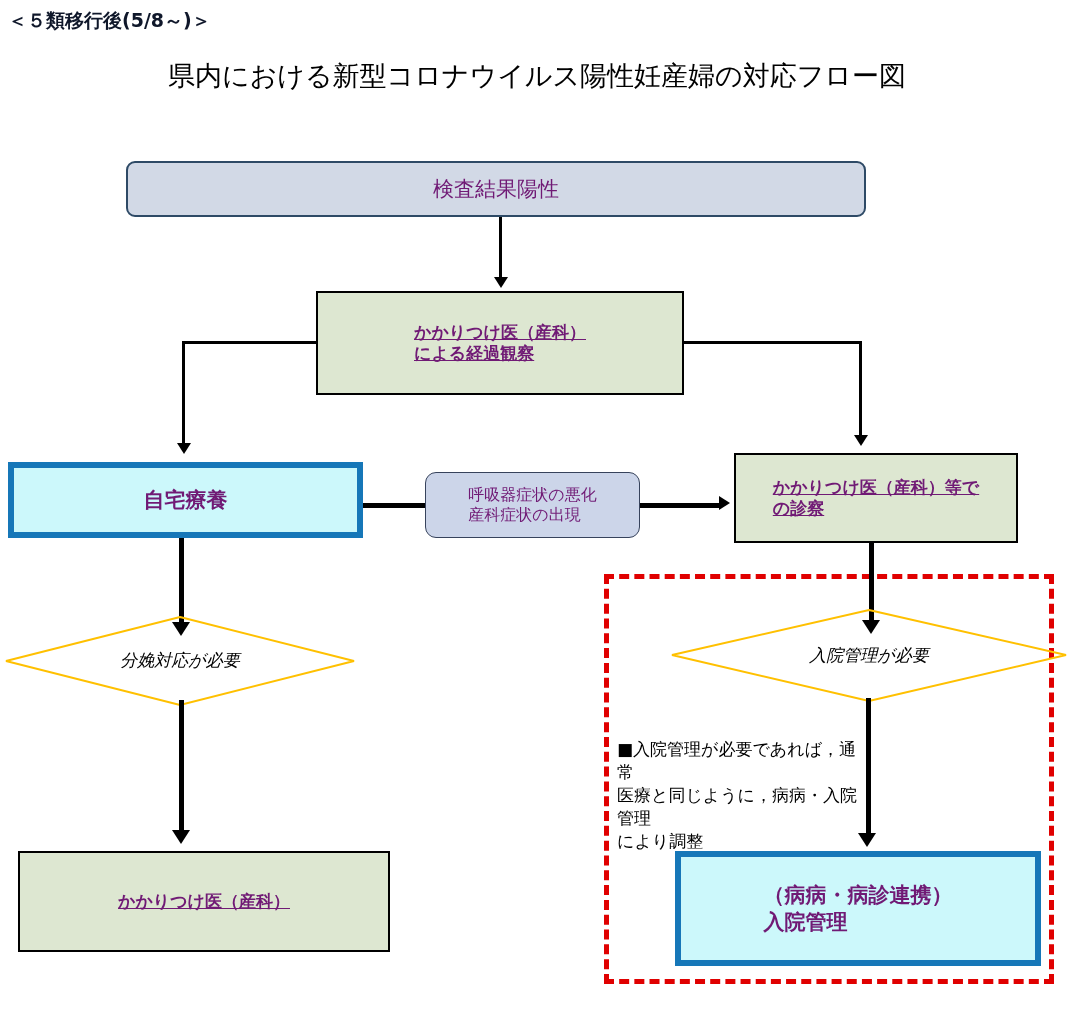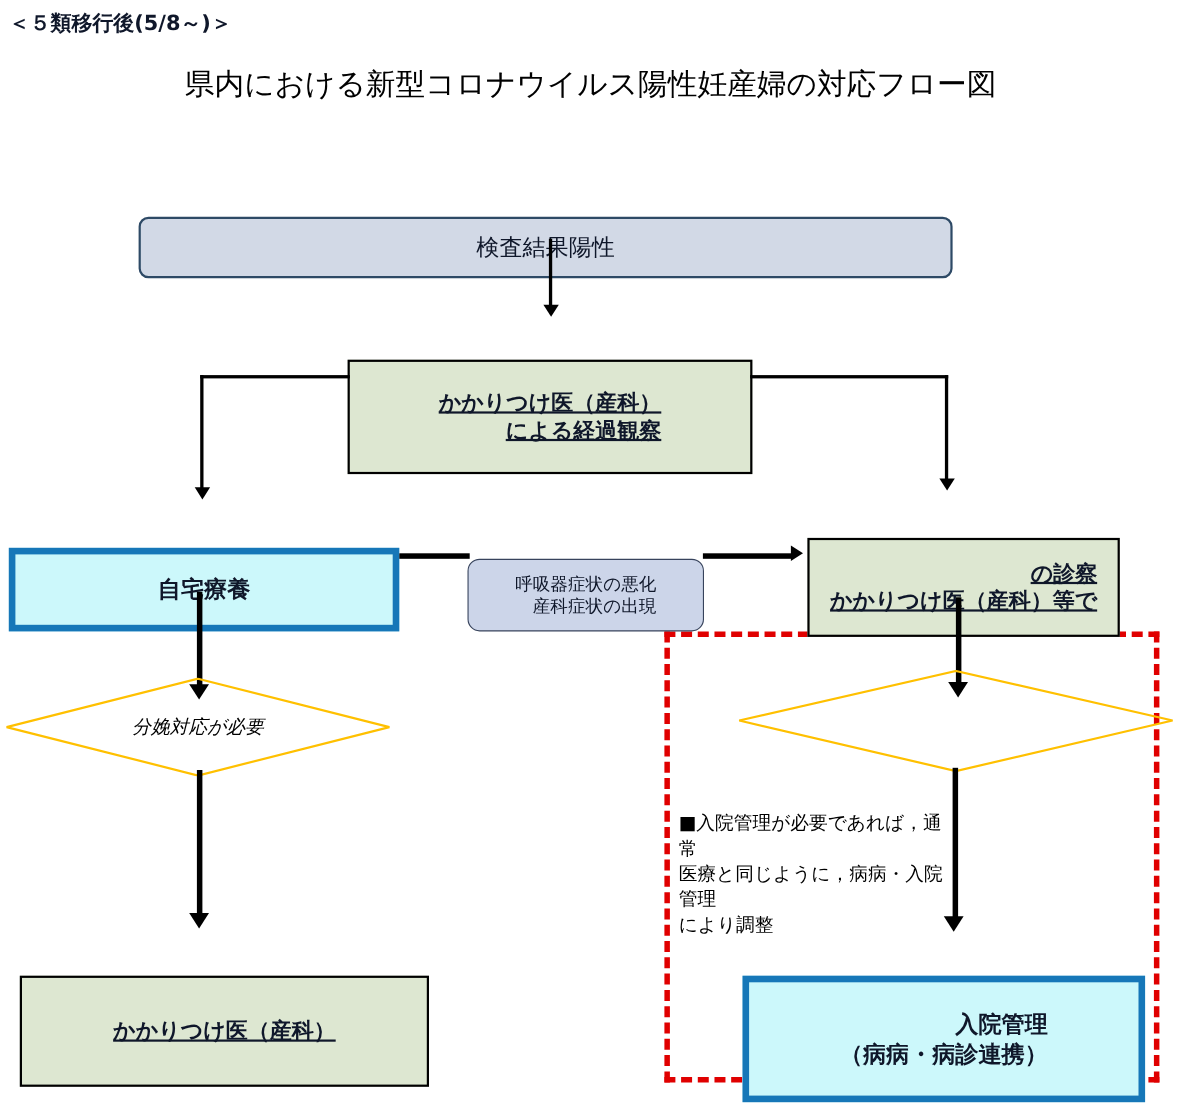--- a/index.html
+++ b/index.html
@@ -40,41 +40,40 @@
     font-weight: normal;
     white-space: nowrap;
   }
 
   
   .node {
     box-sizing: border-box;
     display: flex;
     align-items: center;
     justify-content: center;
-    text-align: right;
+    text-align: left;
     line-height: 1.24;
-    color: #0f172a;
-    margin-top: 36px;
+    color: #701a75;
   }
 
   .node-start {
     left: 126px;
     top: 161px;
     width: 740px;
     height: 56px;
     background: #d2d9e6;
     border: 2px solid #2e4a66;
     border-radius: 9px;
     font-size: 21px;
   }
 
   .node-green {
     background: #dde7d1;
     border: 2px solid #000000;
-    font-size: 20px;
+    font-size: 17px;
     font-weight: bold;
   }
   .node-green .u { text-decoration: underline; }
 
   .node-green-1 {
     left: 316px;
     top: 291px;
     width: 368px;
     height: 104px;
   }
@@ -226,42 +225,43 @@
 
   <div class="abs node node-note">
     <div>
       <div>呼吸器症状の悪化</div>
       <div>産科症状の出現</div>
     </div>
   </div>
 
   <div class="abs node node-green node-green-2">
     <div>
+      <div class="u">かかりつけ医（産科）等で</div>
       <div class="u">の診察</div>
-      <div class="u">かかりつけ医（産科）等で</div>
     </div>
   </div>
 
   <div class="abs ln ln-thick-v" style="left:179px; top:538px; height:88px;"></div>
   <div class="abs arrowhead arrowhead-big" style="left:172px; top:622px;"></div>
 
   <div class="abs ln ln-thick-v" style="left:869px; top:543px; height:84px;"></div>
   <div class="abs arrowhead arrowhead-big" style="left:862px; top:620px;"></div>
 
   <div class="abs diamond-wrap" style="left:5px; top:616px; width:350px; height:90px;">
     <svg width="350" height="90" viewBox="0 0 350 90">
       <polygon points="175,1 349,45 175,89 1,45" fill="none" stroke="#ffc000" stroke-width="2"></polygon>
     </svg>
     <div class="diamond-label" style="top:33px;">分娩対応が必要</div>
   </div>
 
   <div class="abs diamond-wrap" style="left:671px; top:609px; width:396px; height:93px;">
     <svg width="396" height="93" viewBox="0 0 396 93">
       <polygon points="198,1 395,46 198,92 1,46" fill="none" stroke="#ffc000" stroke-width="2"></polygon>
     </svg>
+    <div class="diamond-label" style="top:35px;">入院管理が必要</div>
   </div>
 
   <div class="abs ln ln-thick-v" style="left:179px; top:700px; height:133px;"></div>
   <div class="abs arrowhead arrowhead-big" style="left:172px; top:830px;"></div>
 
   <div class="abs ln ln-thick-v" style="left:866px; top:698px; height:139px;"></div>
   <div class="abs arrowhead arrowhead-big" style="left:858px; top:833px;"></div>
 
   <div class="abs annotation">
     <div>■入院管理が必要であれば，通常</div>
@@ -270,18 +270,18 @@
   </div>
 
   <div class="abs node node-green node-green-3">
     <div>
       <div class="u">かかりつけ医（産科）</div>
     </div>
   </div>
 
   <div class="abs node node-cyan node-cyan-admit">
     <div>
+      <div>（病病・病診連携）</div>
       <div>入院管理</div>
-      <div>（病病・病診連携）</div>
     </div>
   </div>
 
 </div>
 
 </body></html>

